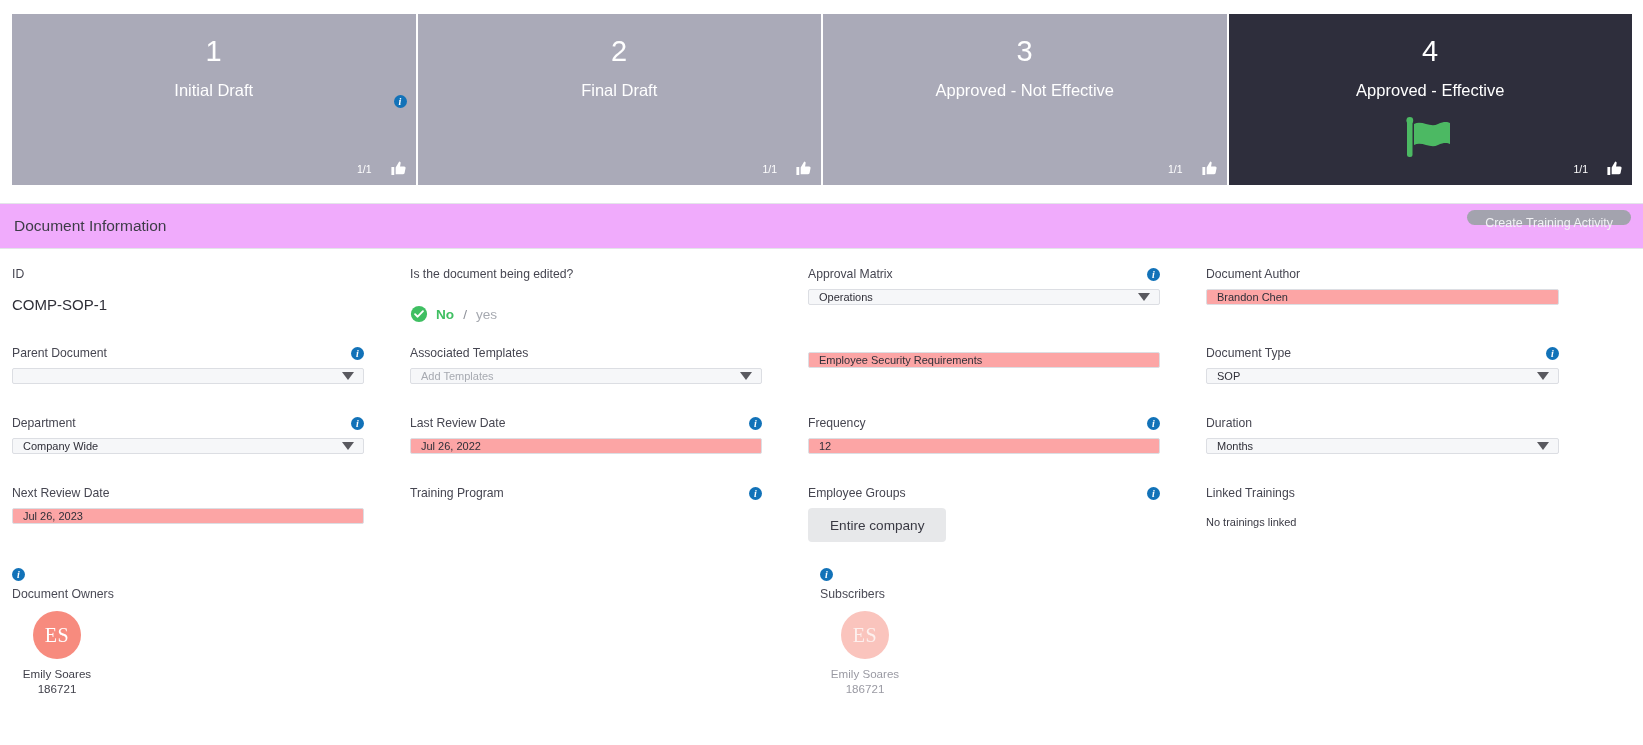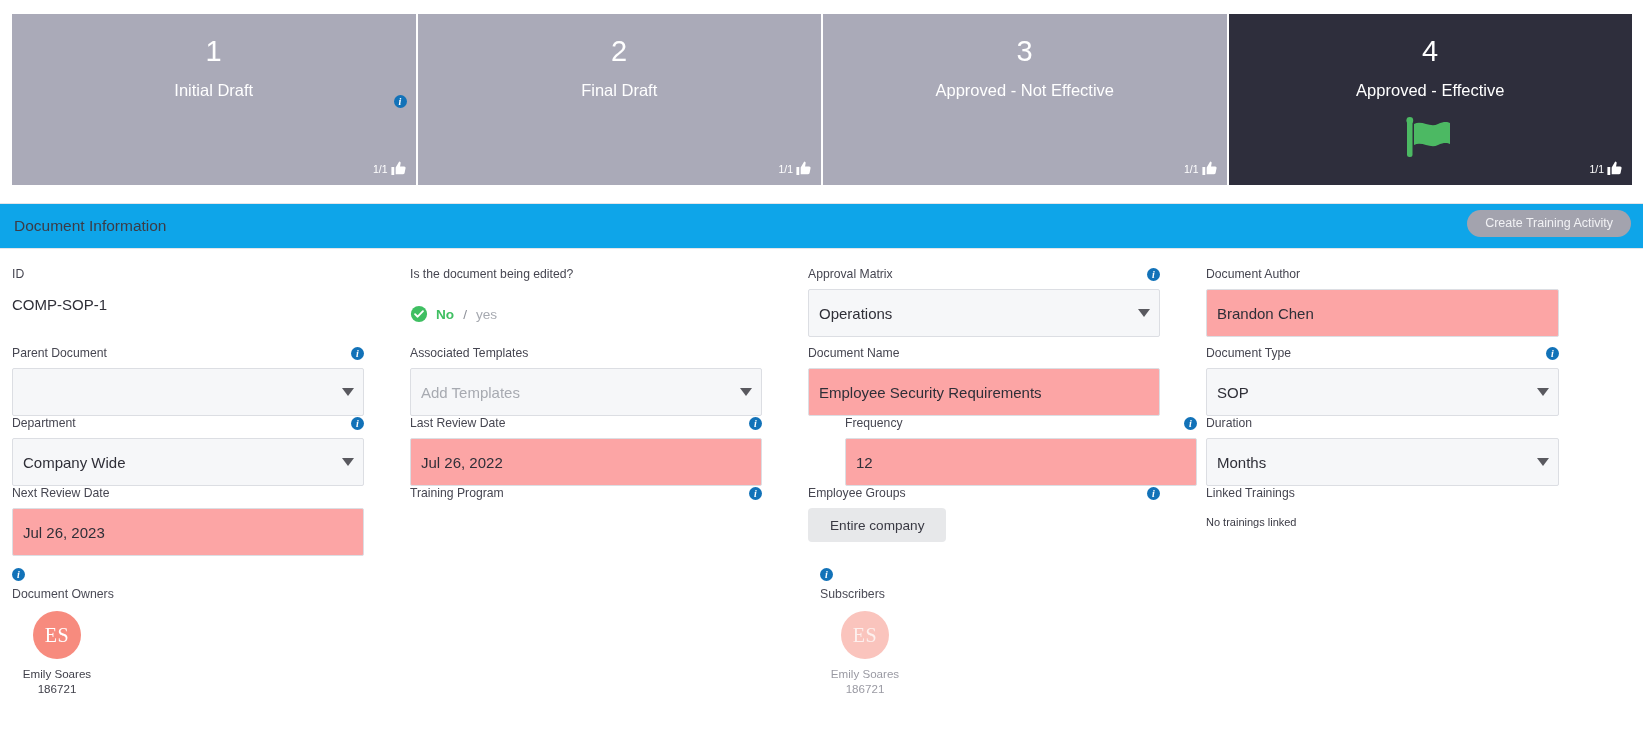--- a/index.html
+++ b/index.html
@@ -57,21 +57,21 @@
     margin-top: 16px;
     width: 52px;
     height: 42px;
   }
   .stage-foot {
     position: absolute;
     right: 9px;
     bottom: 8px;
     display: flex;
     align-items: center;
-    gap: 2px;
+    gap: 18px;
   }
   .stage-count {
     font-size: 10.5px;
     color: #ffffff;
     line-height: 12px;
   }
   .thumb-icon { width: 17px; height: 17px; display: block; }
 
   
   .info-badge {
@@ -91,37 +91,37 @@
     vertical-align: middle;
   }
 
   
   .doc-header {
     position: absolute;
     left: 0;
     top: 203px;
     width: 1643px;
     height: 46px;
-    background: #0ea5e9;
+    background: #f0abfc;
     border-top: 1px solid #e3e5e9;
     border-bottom: 1px solid #e3e5e9;
     display: flex;
     align-items: center;
   }
   .doc-header-title {
     margin-left: 14px;
     font-size: 15.5px;
     color: #3c3c46;
     font-weight: 400;
   }
   .train-btn {
     position: absolute;
     right: 12px;
     top: 6px;
-    height: 27px;
+    height: 15px;
     padding: 0 18px;
     border: none;
     border-radius: 14px;
     background: #a3a3ae;
     color: #f1f1f4;
     font-family: "Liberation Sans", sans-serif;
     font-size: 12.5px;
     line-height: 27px;
     cursor: default;
   }
@@ -146,28 +146,28 @@
   }
   .field-value-static {
     font-size: 15px;
     color: #2f2f38;
     margin-top: 13px;
     line-height: 20px;
   }
 
   .control {
     margin-top: 7px;
-    height: 48px;
+    height: 16px;
     background: #f6f7f9;
     border: 1px solid #dcdee3;
     border-radius: 2px;
     display: flex;
     align-items: center;
     padding: 0 10px;
-    font-size: 15px;
+    font-size: 11px;
     color: #2f2f38;
     cursor: pointer;
     position: relative;
   }
   .control.input { cursor: text; background: #fca5a5; }
   .control .ph { color: #a7aab1; }
   .caret {
     position: absolute;
     right: 9px;
     top: 50%;
@@ -376,23 +376,20 @@
     <div class="field-label-row">
       <span class="field-label">Associated Templates</span>
     </div>
     <div class="control">
       <span class="ph">Add Templates</span>
       <span class="caret"></span>
     </div>
   </div>
 
   <div class="field" style="left:808px; top:96px; width:352px;">
-    <div class="field-label-row">
-      <span class="field-label">Document Name</span>
-    </div>
     <div class="control input">
       <span>Employee Security Requirements</span>
     </div>
   </div>
 
   <div class="field" style="left:1206px; top:96px; width:353px;">
     <div class="field-label-row">
       <span class="field-label">Document Type</span>
       <span class="info-badge">i</span>
     </div>
@@ -416,21 +413,21 @@
   <div class="field" style="left:410px; top:166px; width:352px;">
     <div class="field-label-row">
       <span class="field-label">Last Review Date</span>
       <span class="info-badge">i</span>
     </div>
     <div class="control input">
       <span>Jul 26, 2022</span>
     </div>
   </div>
 
-  <div class="field" style="left:845px; top:166px; width:352px;">
+  <div class="field" style="left:808px; top:166px; width:352px;">
     <div class="field-label-row">
       <span class="field-label">Frequency</span>
       <span class="info-badge">i</span>
     </div>
     <div class="control input">
       <span>12</span>
     </div>
   </div>
 
   <div class="field" style="left:1206px; top:166px; width:353px;">

